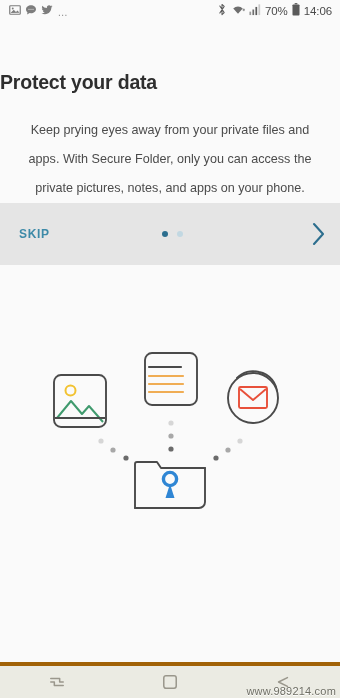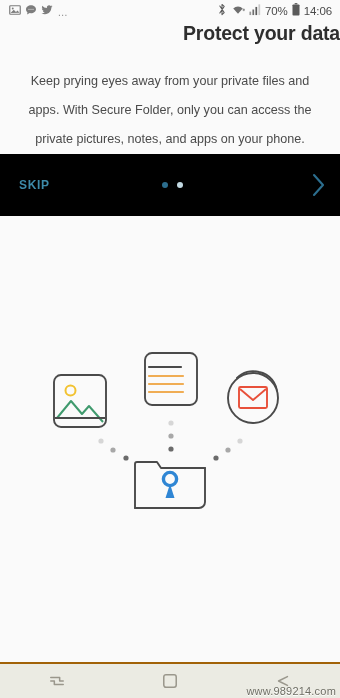--- a/index.html
+++ b/index.html
@@ -39,21 +39,22 @@
   }
 
   
   #content {
     flex:1 1 auto;
     position:relative;
     background:#fafafa;
     display:flex; flex-direction:column;
   }
   #page-title {
-    text-align:right;
+    margin-top:49px;
+    text-align:left;
     font-size:19.5px;
     font-weight:bold;
     color:#2e2e2e;
     letter-spacing:-0.2px;
   }
   #page-desc {
     margin-top:22px;
     padding:0 26px;
     text-align:center;
     font-size:12.6px;
@@ -67,21 +68,21 @@
     left:0; top:318px;
     width:340px; height:190px;
   }
 
   
   #footer {
     flex:0 0 62px;
     position:relative;
     display:flex;
     align-items:center;
-    background:#000000;
+    background:#e5e5e5;
   }
   #skip-button {
     position:absolute;
     left:19px;
     font-size:12px;
     font-weight:bold;
     letter-spacing:0.7px;
     color:#3d8aa8;
     background:none; border:none;
     cursor:pointer;
@@ -106,21 +107,21 @@
   }
 
   
   #nav-bar {
     flex:0 0 36px;
     position:relative;
     background:#ebebe3;
     display:flex;
     align-items:center;
     justify-content:space-around;
-    border-top:2px solid #a16207;
+    border-top:4px solid #a16207;
   }
   .nav-btn { background:none; border:none; cursor:pointer; line-height:0; padding:4px 14px; }
   #watermark {
     position:absolute;
     right:4px; bottom:1px;
     font-size:11px;
     color:#6e6e64;
     font-family:"Liberation Sans", sans-serif;
     letter-spacing:0.2px;
     text-shadow:0 1px 0 #ffffff;

